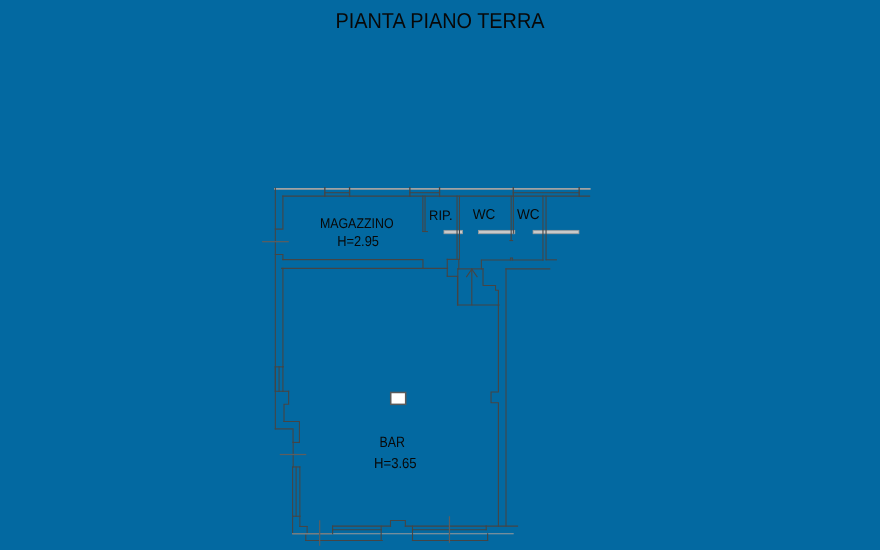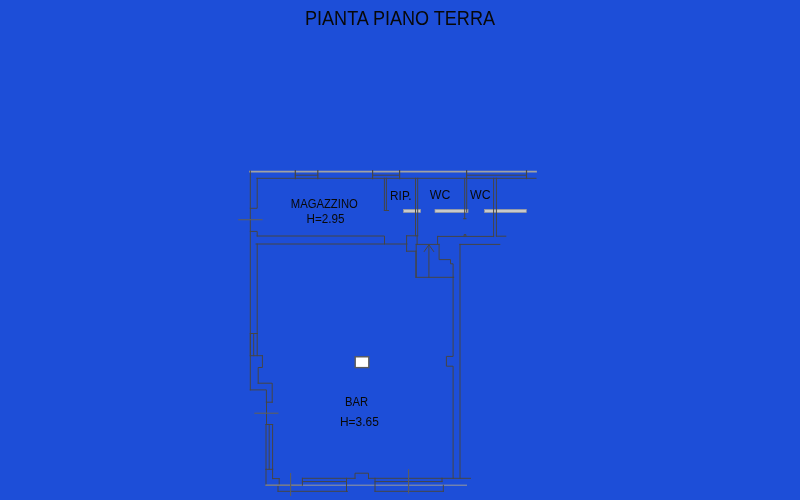--- a/index.html
+++ b/index.html
@@ -1,16 +1,16 @@
 <!DOCTYPE html>
 <html><head>
 <meta charset="utf-8">
 <style>
   html,body{margin:0;padding:0;background:#ffffff;}
-  .page{width:800px;height:500px;position:relative;background:#1d4ed8;overflow:hidden;transform:translateZ(0);}
+  .page{width:800px;height:500px;position:relative;background:#0369a1;overflow:hidden;transform:translateZ(0);}
   svg{position:absolute;left:0;top:0;filter:grayscale(1);}
   text{font-family:"Liberation Sans",sans-serif;fill:#080808;}
 </style>
 </head>
 <body>
 <div class="page">
 <svg width="800" height="500" viewBox="0 0 800 500">
 <g fill="none" stroke="#454545" stroke-width="1" stroke-linecap="square">
 
 <text x="400" y="25.2" font-size="19.6" text-anchor="middle" stroke="none" textLength="190" lengthAdjust="spacingAndGlyphs">PIANTA PIANO TERRA</text>

